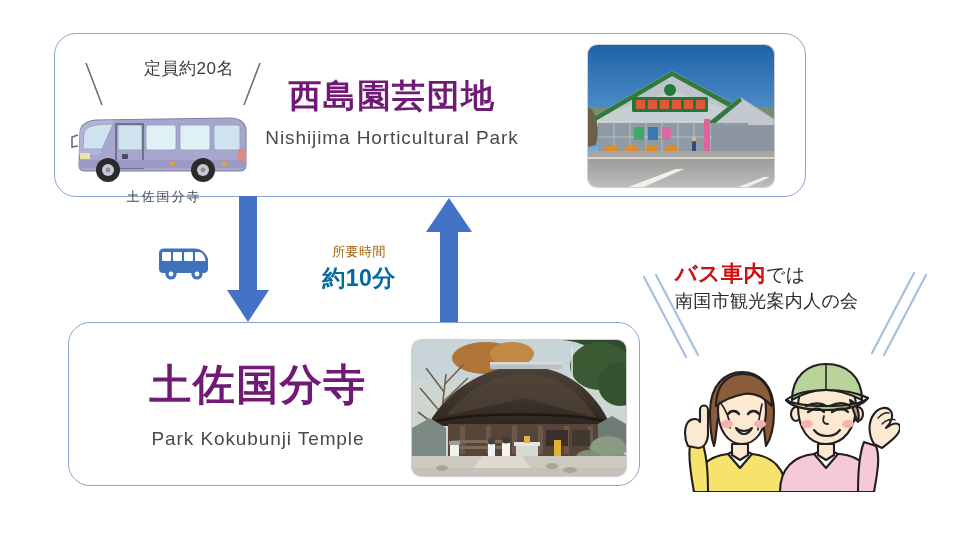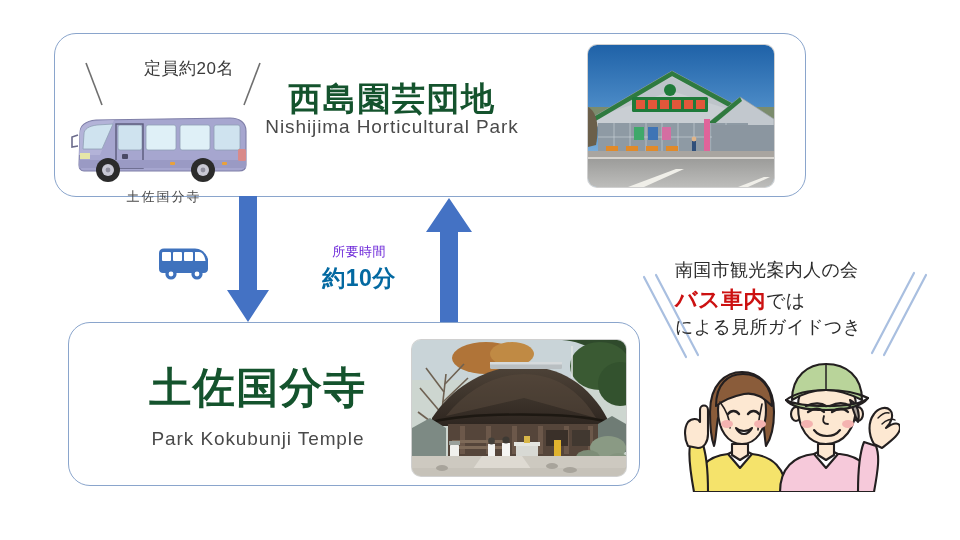--- a/index.html
+++ b/index.html
@@ -31,26 +31,27 @@
 
   
   .place-block {
     position: absolute;
     text-align: center;
     line-height: 1;
   }
   .place-jp {
     font-size: 33px;
     font-weight: 700;
-    color: #14532d;
+    color: #701a75;
     letter-spacing: 1.5px;
     white-space: nowrap;
+    font-family: Liberation Mono, monospace;
   }
   .place-en {
-    margin-top: 2px;
+    margin-top: 13px;
     font-size: 19px;
     font-weight: 400;
     color: #4a4a4a;
     letter-spacing: 0.9px;
     white-space: nowrap;
   }
   #place-top    { left: 232px; top: 82px;  width: 320px; }
   #place-bottom { left: 108px; top: 367px; width: 300px; }
   #place-bottom .place-jp { font-size: 42px; }
   #place-bottom .place-en { margin-top: 20px; font-size: 19px; }
@@ -139,21 +140,21 @@
   #duration {
     position: absolute;
     left: 300px;
     top: 243px;
     width: 118px;
     text-align: center;
   }
   #duration .dur-label {
     font-size: 13px;
     letter-spacing: 0.4px;
-    color: #6d28d9;
+    color: #a16207;
     white-space: nowrap;
   }
   #duration .dur-value {
     margin-top: 2px;
     font-size: 23px;
     font-weight: 700;
     color: #0369a1;
     letter-spacing: 0.5px;
     white-space: nowrap;
   }
@@ -479,23 +480,22 @@
   <div id="guide-note">
     <svg class="note-lines" viewBox="0 0 290 105" aria-hidden="true">
       <g stroke="#a9bfe0" stroke-width="2.2" stroke-linecap="round">
         <line x1="4" y1="22" x2="46" y2="102"></line>
         <line x1="16" y1="20" x2="58" y2="100"></line>
         <line x1="286" y1="20" x2="244" y2="100"></line>
         <line x1="274" y1="18" x2="232" y2="98"></line>
       </g>
     </svg>
     <div class="note-text">
+      <div class="note-line note-line-1"><span class="emph">バス車内</span><span>では</span></div>
       <div class="note-line">南国市観光案内人の会</div>
-      <div class="note-line note-line-1"><span class="emph">バス車内</span><span>では</span></div>
-      <div class="note-line">による見所ガイドつき</div>
     </div>
   </div>
 
   <div id="guide-characters">
     <svg viewBox="0 0 232 136" aria-hidden="true">
       <g stroke="#231f20" stroke-width="2.1" stroke-linejoin="round" stroke-linecap="round">
 
         <path d="M26 136 C26 112 40 100 60 98 L84 98 C104 100 118 112 118 136 Z" fill="#f5e36b"></path>
 
         <path d="M60 98 L72 112 L84 98 L78 95 L72 104 L66 95 Z" fill="#ffffff"></path>

